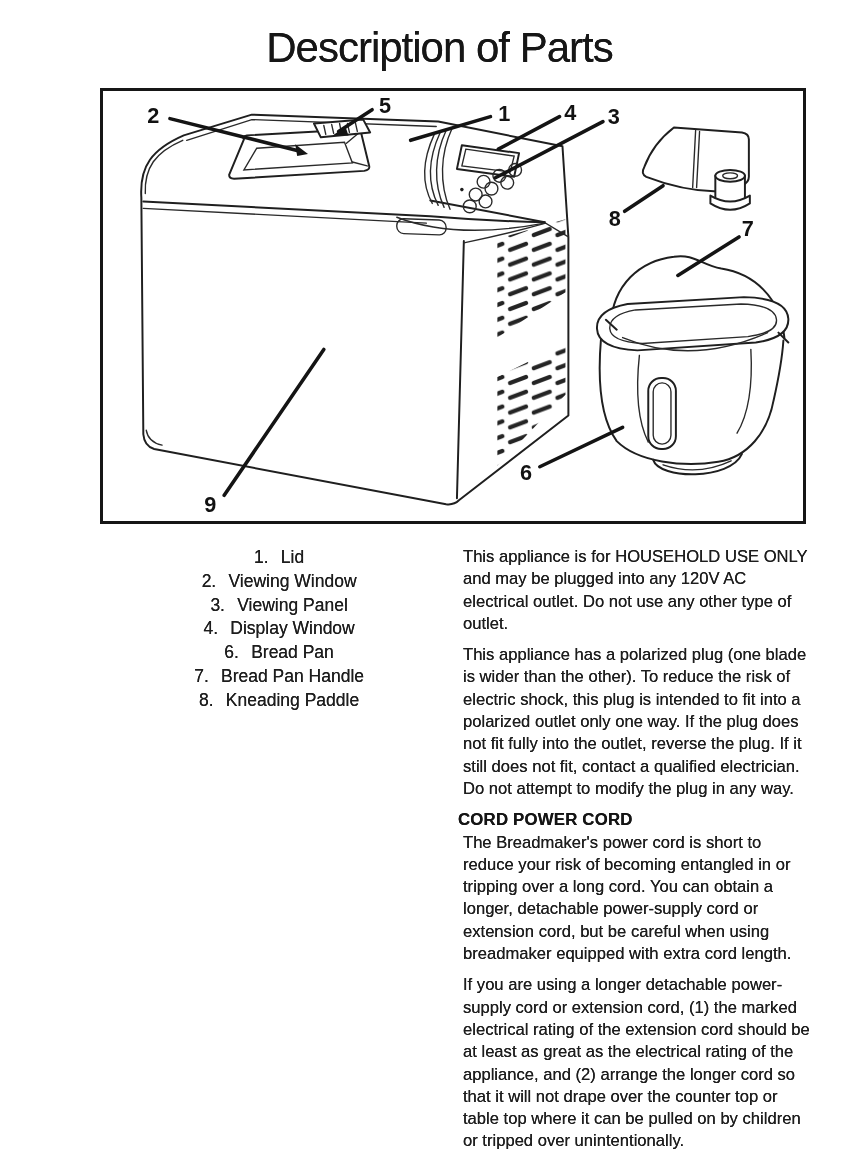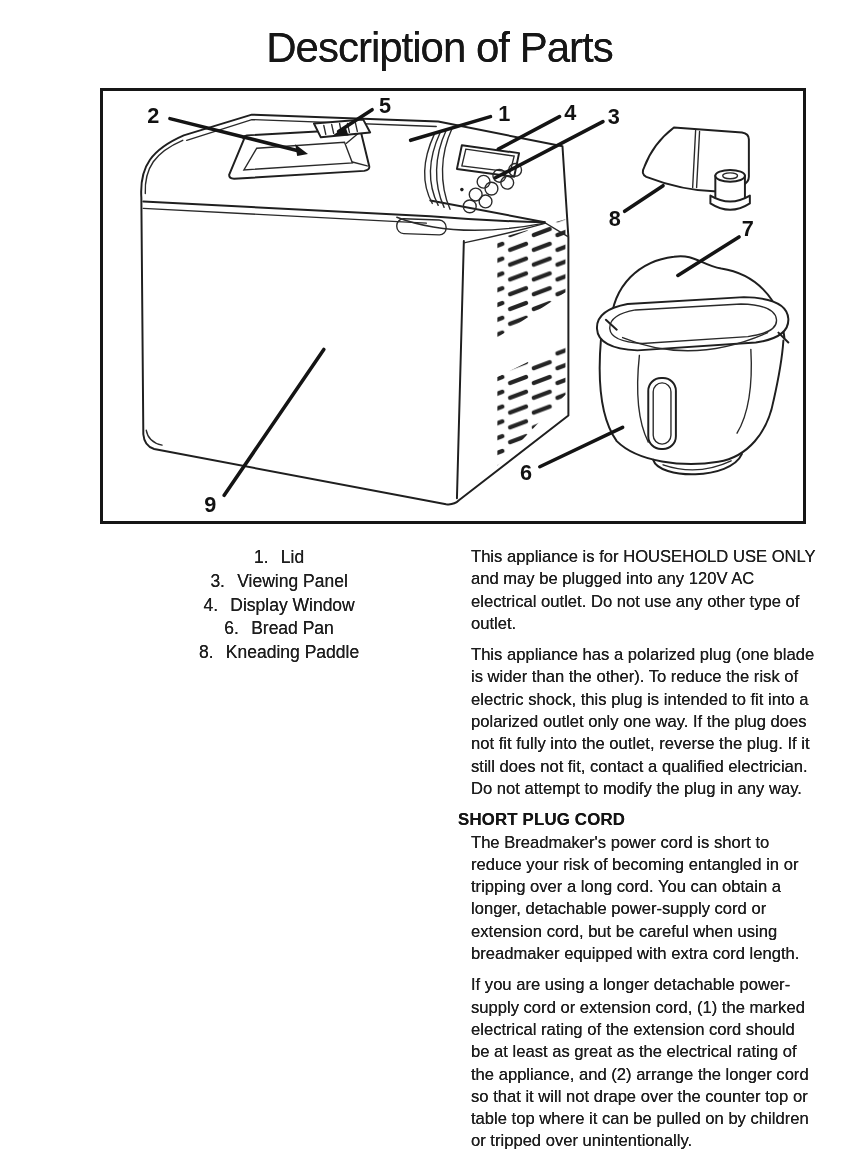--- a/index.html
+++ b/index.html
@@ -23,21 +23,21 @@
   }
   .parts-list li{
     font-size:17.5px;line-height:23.8px;white-space:nowrap;
     text-shadow:0 0 .4px #222;
   }
   .parts-list .num{display:inline-block;width:39px;}
   .info-col{
     position:absolute;left:458px;top:546px;width:358px;
     font-size:16.6px;line-height:22.3px;text-shadow:0 0 .4px #222;
   }
-  .info-col p{margin:0 0 9px 13px;}
+  .info-col p{margin:0 0 9px 5px;}
   .info-col h2{
     font-size:16.8px;line-height:22.3px;margin:1px 0 0 0;font-weight:700;
     letter-spacing:.2px;color:#141414;
   }
   .ln{stroke:#1f1f1f;stroke-width:2;fill:none;stroke-linecap:round;stroke-linejoin:round;}
   .thin{stroke:#2a2a2a;stroke-width:1.4;fill:none;stroke-linecap:round;}
   .callout-line{stroke:#141414;stroke-width:3.6;fill:none;stroke-linecap:round;}
   .callout-num{font-family:"Liberation Sans",sans-serif;font-size:22px;font-weight:700;fill:#121212;}
   .whitefill{fill:#ffffff;}
 </style>
@@ -182,27 +182,29 @@
       </g>
       <g>
         <line class="callout-line" x1="121" y1="410" x2="222" y2="262"></line>
         <text class="callout-num" x="107" y="427" text-anchor="middle">9</text>
       </g>
     </svg>
   </div>
 
   <ol class="parts-list">
     <li><span class="num">1.</span><span>Lid</span></li>
+    <li><span class="num">2.</span><span>Viewing Window</span></li>
     <li><span class="num">3.</span><span>Viewing Panel</span></li>
     <li><span class="num">4.</span><span>Display Window</span></li>
     <li><span class="num">6.</span><span>Bread Pan</span></li>
+    <li><span class="num">7.</span><span>Bread Pan Handle</span></li>
     <li><span class="num">8.</span><span>Kneading Paddle</span></li>
   </ol>
 
   <div class="info-col">
     <p>This appliance is for HOUSEHOLD USE ONLY and may be plugged into any 120V AC electrical outlet. Do not use any other type of outlet.</p>
     <p>This appliance has a polarized plug (one blade is wider than the other). To reduce the risk of electric shock, this plug is intended to fit into a polarized outlet only one way. If the plug does not fit fully into the outlet, reverse the plug. If it still does not fit, contact a qualified electrician. Do not attempt to modify the plug in any way.</p>
-    <h2>SHORT PLUG CORD</h2>
+    <h2>CORD POWER CORD</h2>
     <p>The Breadmaker's power cord is short to reduce your risk of becoming entangled in or tripping over a long cord. You can obtain a longer, detachable power-supply cord or extension cord, but be careful when using breadmaker equipped with extra cord length.</p>
     <p>If you are using a longer detachable power-supply cord or extension cord, (1) the marked electrical rating of the extension cord should be at least as great as the electrical rating of the appliance, and (2) arrange the longer cord so that it will not drape over the counter top or table top where it can be pulled on by children or tripped over unintentionally.</p>
   </div>
 
 </div>
 
 </body></html>

